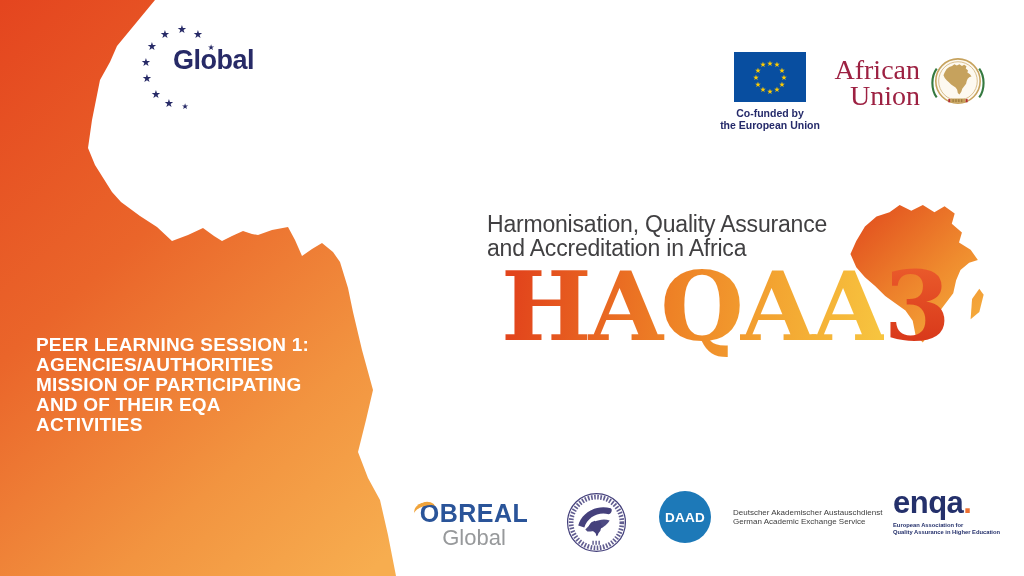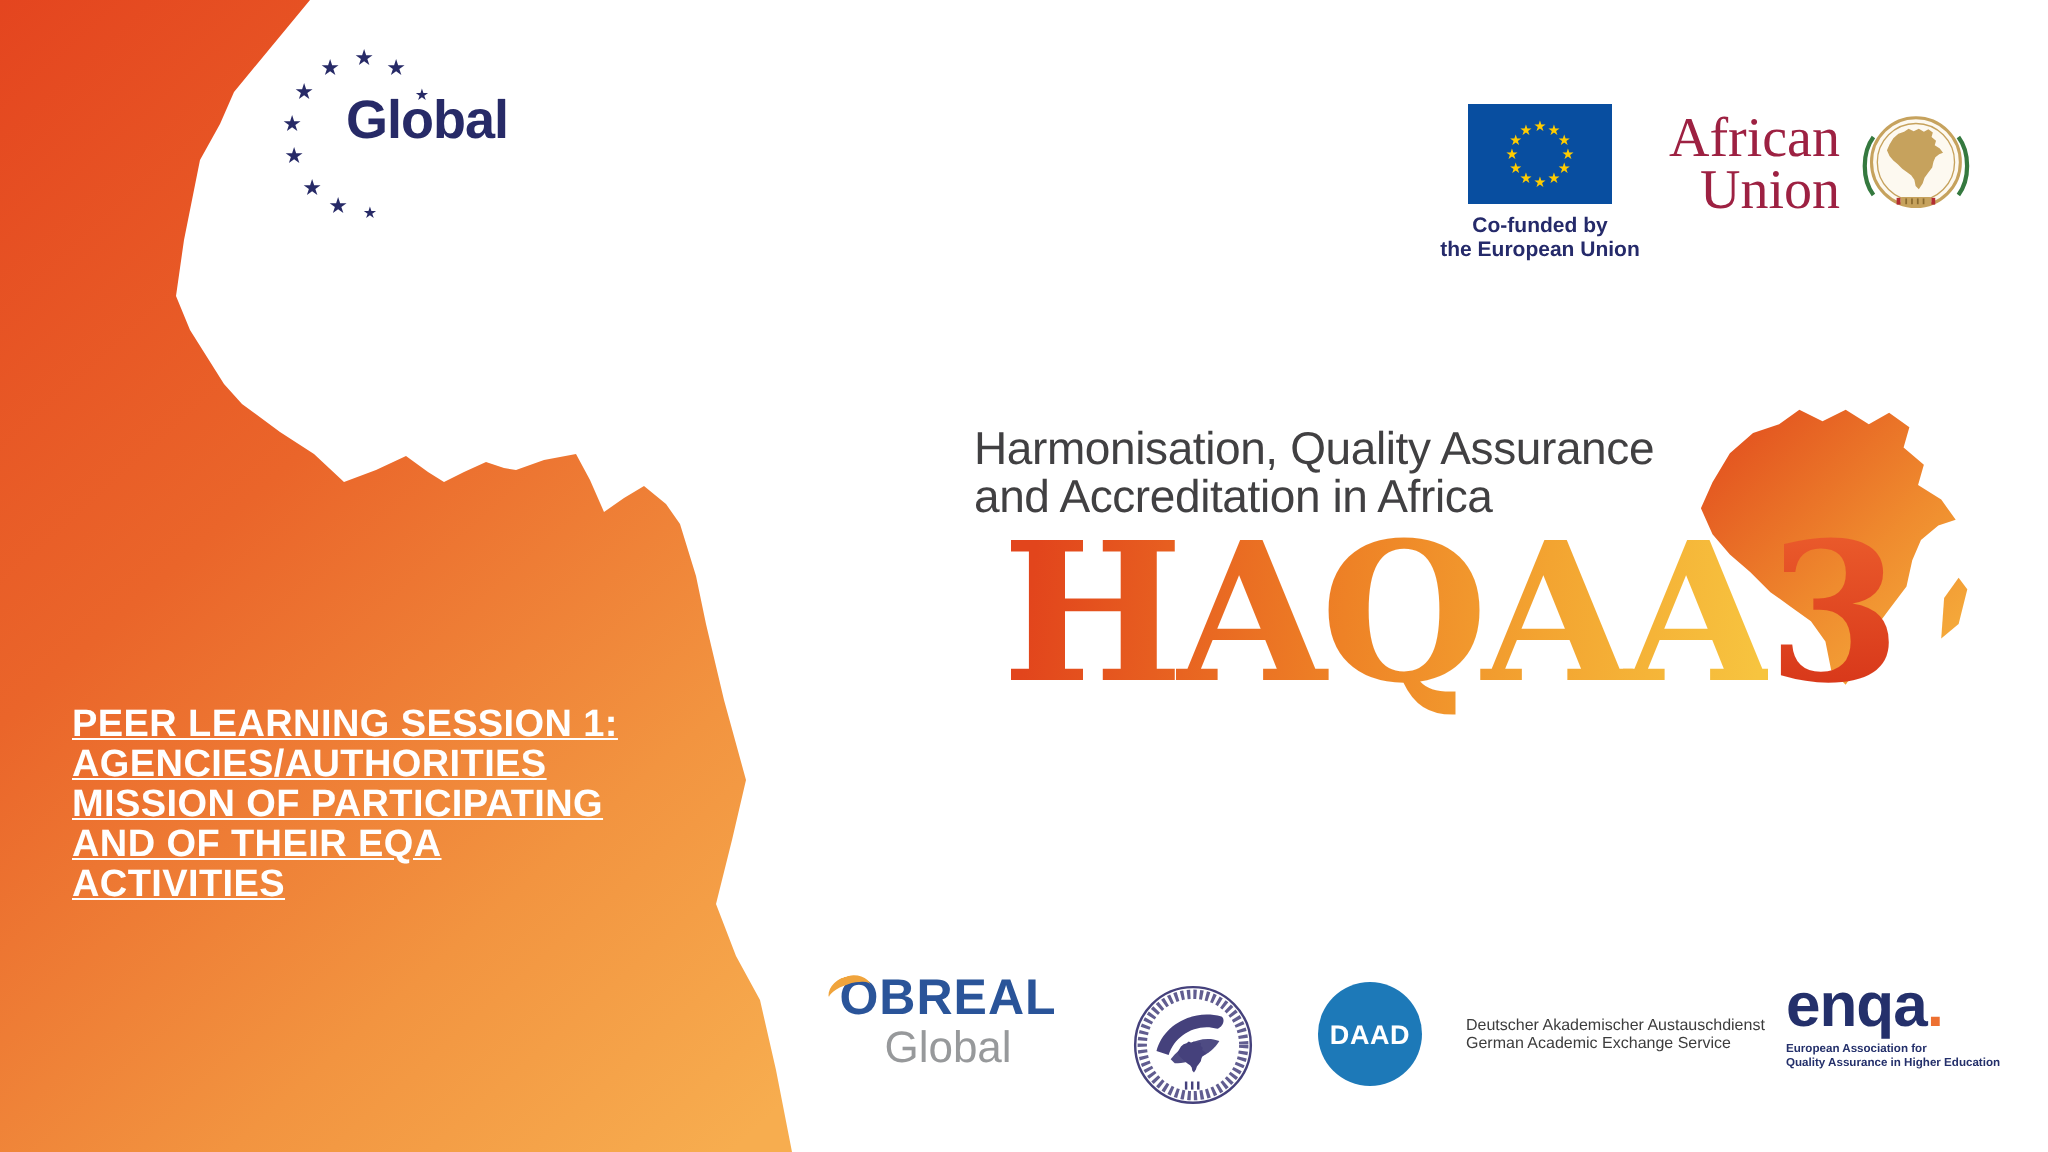--- a/index.html
+++ b/index.html
@@ -37,27 +37,27 @@
     letter-spacing:-3px;white-space:nowrap;}
   .haqaa-wordmark .grad{
     background:linear-gradient(97deg,#e2451c 5%,#ee8226 45%,#f3a431 70%,#f7c43f 98%);
     -webkit-background-clip:text;background-clip:text;color:transparent;margin-left:18px;}
   .haqaa-wordmark .three{
     background:linear-gradient(180deg,#ea5a2b 15%,#d63418 90%);
     -webkit-background-clip:text;background-clip:text;color:transparent;}
   .haqaa-map{position:absolute;left:846px;top:202px;z-index:1;}
 
   
-  .session-block{position:absolute;left:36px;top:353px;z-index:2;color:#ffffff;
-    font-weight:700;font-size:19px;line-height:20px;letter-spacing:0.2px;text-decoration:underline;}
+  .session-block{position:absolute;left:36px;top:335px;z-index:2;color:#ffffff;
+    font-weight:700;font-size:19px;line-height:20px;letter-spacing:0.2px;}
   .session-date{position:absolute;left:36px;top:473px;z-index:2;color:#ffffff;
     font-weight:700;font-size:21px;letter-spacing:0.2px;}
 
   
-  .obreal{position:absolute;left:408px;top:486px;width:132px;text-align:center;z-index:2;}
+  .obreal{position:absolute;left:408px;top:500px;width:132px;text-align:center;z-index:2;}
   .obreal-arc{position:absolute;left:6px;top:2px;width:22px;height:12px;
     border-top:4px solid #f0a43c;border-radius:50%;transform:rotate(-18deg);}
   .obreal-name{font-size:25px;font-weight:700;color:#2a5499;letter-spacing:0.5px;line-height:26px;}
   .obreal-sub{font-size:22px;font-weight:500;color:#97999b;line-height:22px;margin-top:1px;}
 
   .aau-logo{position:absolute;left:565px;top:489px;z-index:2;}
 
   .daad{position:absolute;left:659px;top:491px;z-index:2;display:flex;align-items:center;}
   .daad-circle{width:52px;height:52px;border-radius:50%;background:#1d79b8;color:#ffffff;
     display:flex;align-items:center;justify-content:center;font-size:13.5px;font-weight:700;

